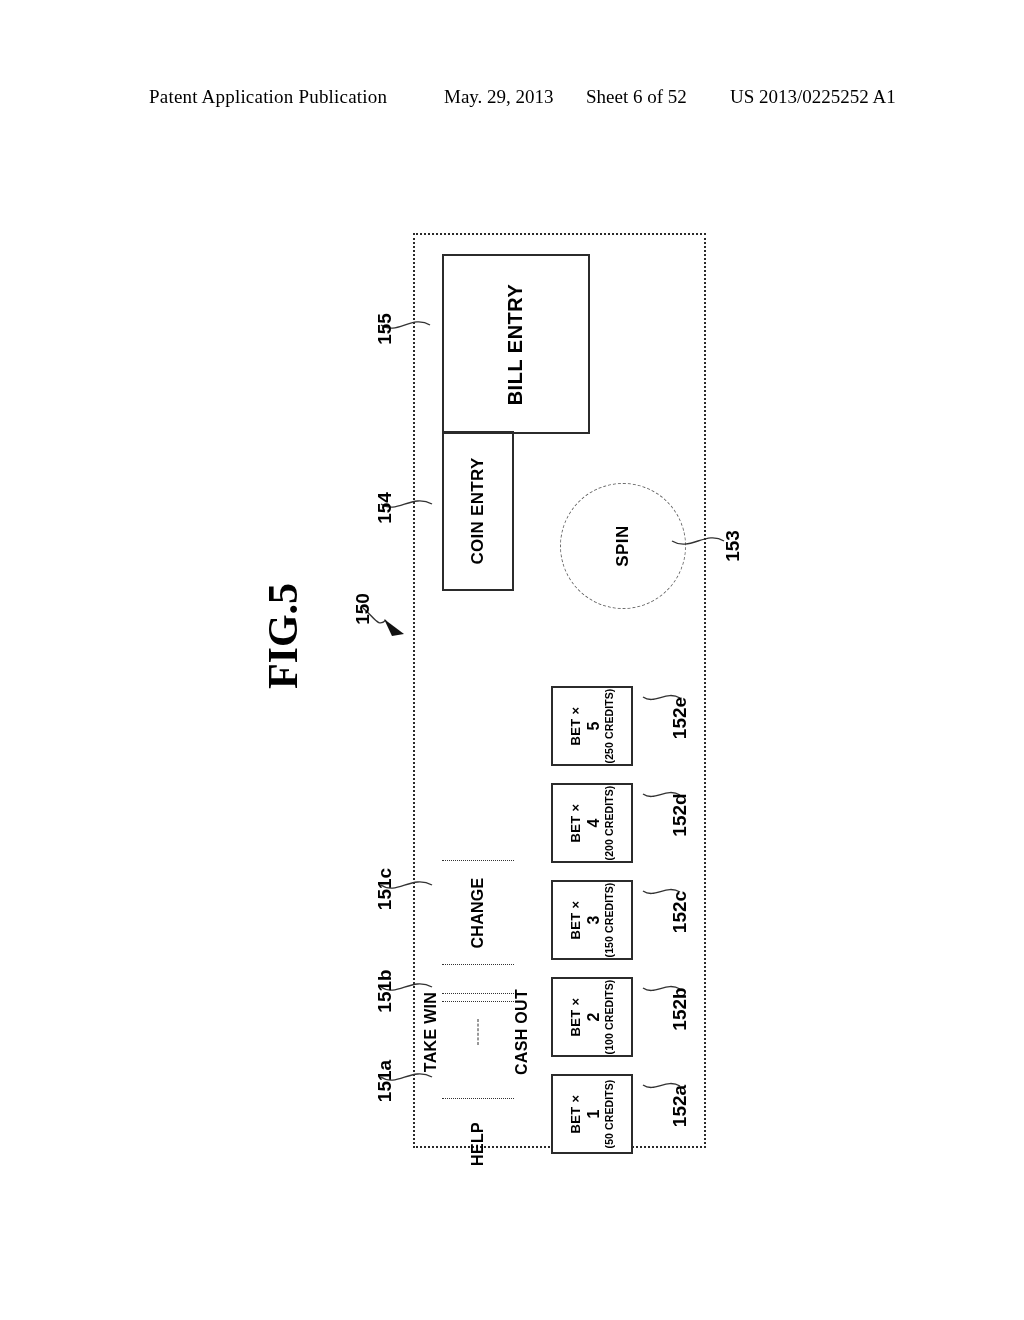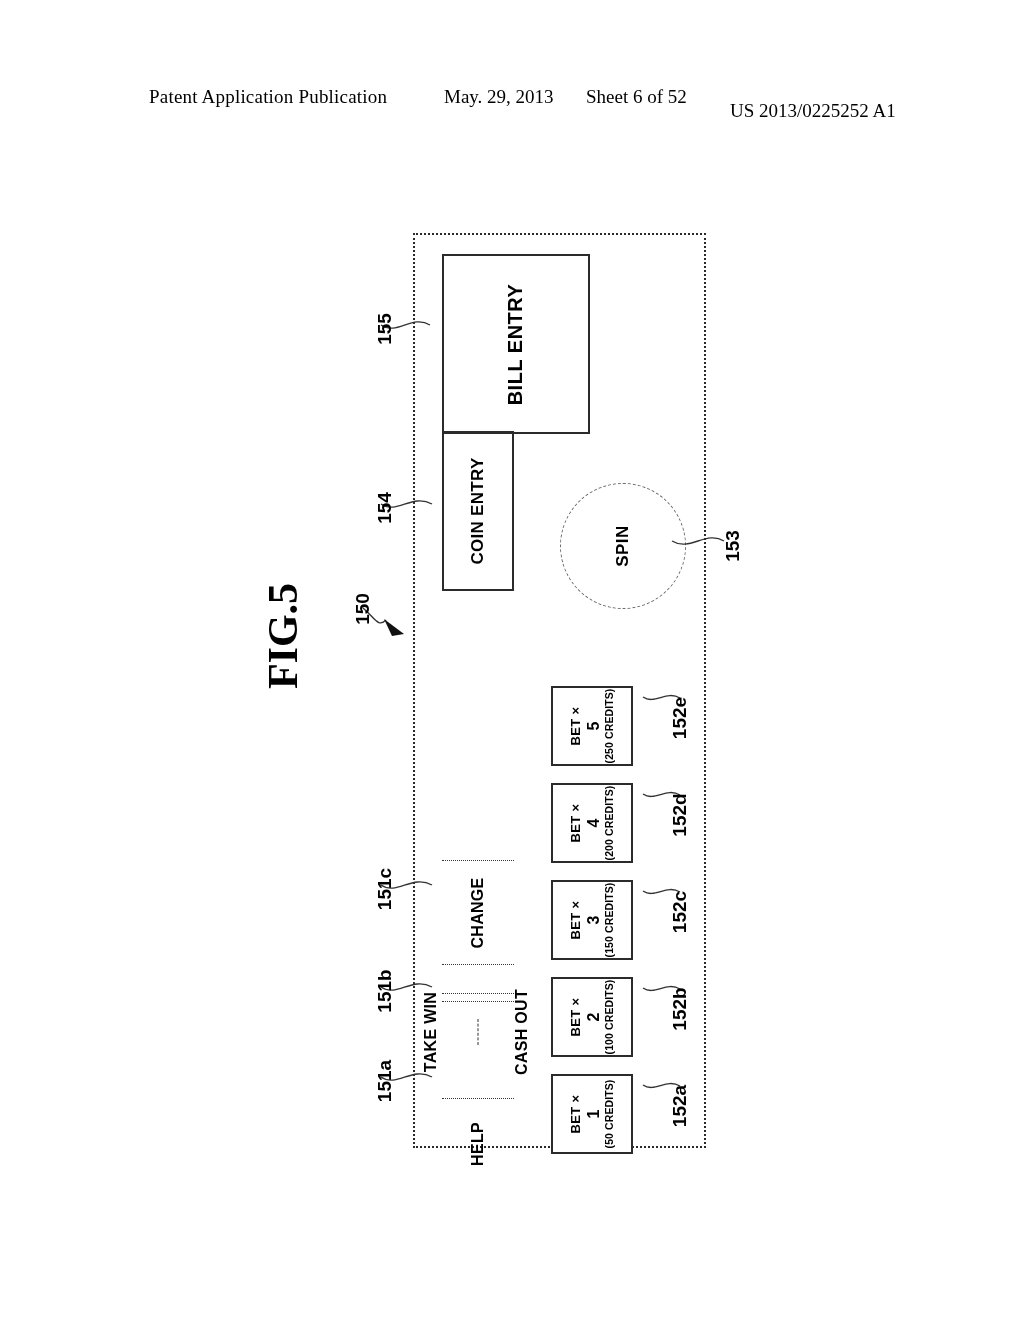--- a/index.html
+++ b/index.html
@@ -25,21 +25,21 @@
     font-family: "Liberation Serif", serif;
     font-weight: normal;
     font-size: 19px;
     color: #000;
     white-space: nowrap;
     margin-left: 23px;
   }
   .hdr-pub   { position: absolute; left: 126px;  top: 0; letter-spacing: 0.2px; }
   .hdr-date  { position: absolute; left: 421px;  top: 0; }
   .hdr-sheet { position: absolute; left: 563px;  top: 0; text-align: center; }
-  .hdr-num   { position: absolute; left: 707px;  top: 14px; }
+  .hdr-num   { position: absolute; left: 707px;  top: 0; }
 
   
   .fig-label {
     position: absolute;
     left: 203px;
     top: 612px;
     width: 160px;
     text-align: center;
     font-family: "Liberation Serif", serif;
     font-weight: bold;

